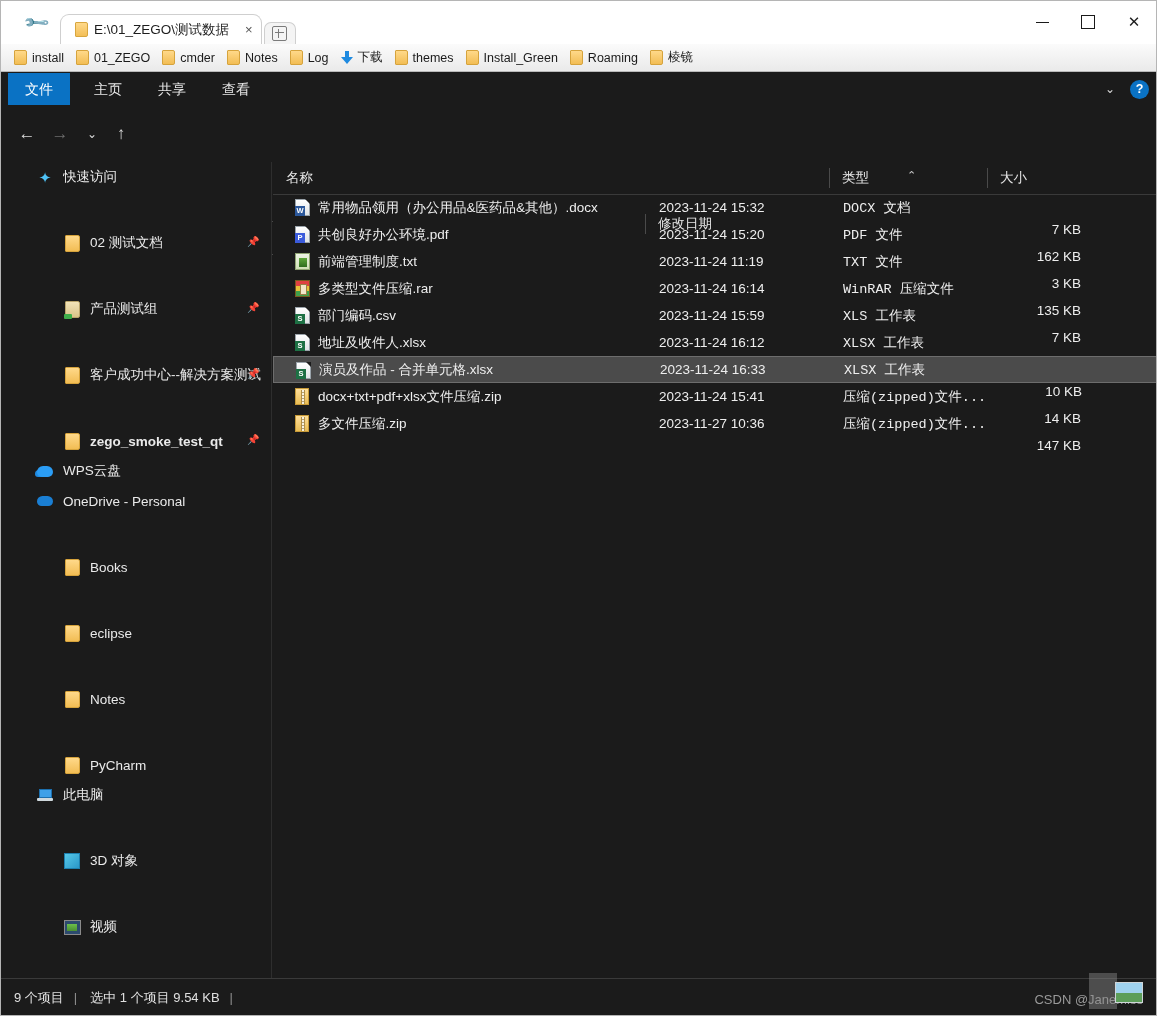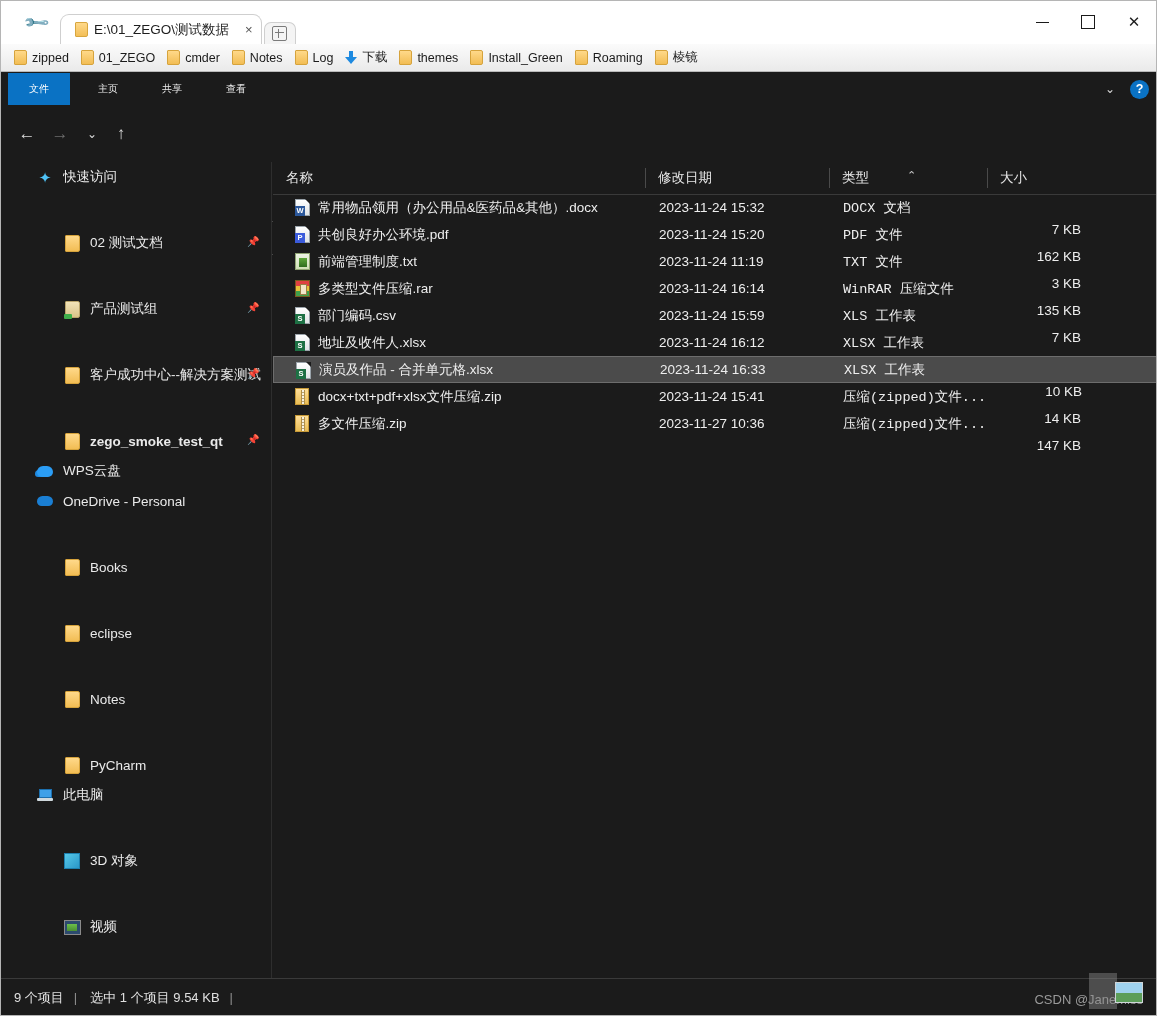--- a/index.html
+++ b/index.html
@@ -104,21 +104,21 @@
     border-top:7px solid #1e8ae0;
   }
 
   
   .ribbon{
     position:absolute;left:0;top:73px;width:1157px;height:32px;
     background:#1b1b1b;
   }
   .rtab{
     position:absolute;top:0;height:32px;line-height:32px;
-    font-size:10px;color:#e8e8e8;text-align:center;
+    font-size:14px;color:#e8e8e8;text-align:center;
     padding:0 14px;box-sizing:border-box;
   }
   .rtab.active{background:#0a72c4;color:#ffffff;}
   .ribbon-right{
     position:absolute;right:8px;top:0;height:32px;display:flex;align-items:center;gap:12px;
   }
   .chev-ribbon{color:#d8d8d8;font-size:12px;width:16px;text-align:center;}
   .help-btn{
     width:19px;height:19px;border-radius:50%;
     background:#0a72c4;color:#fff;font-size:12.5px;font-weight:bold;
@@ -304,21 +304,21 @@
     box-sizing:border-box;
   }
   .col .cdiv{
     position:absolute;left:0;top:6px;bottom:6px;width:1px;background:#4a4a4a;
   }
   .col .ctext{margin-left:13px;}
   .sortcaret{
     position:absolute;left:78px;top:-3px;font-size:11px;color:#c9c9c9;
   }
   .c-name{left:0;width:372px;}
-  .c-date{left:372px;width:184px;}
+  .c-date{left:372px;width:184px;margin-top:46px;}
   .c-type{left:556px;width:158px;}
   .c-size{left:714px;width:96px;}
 
   .rows{position:absolute;left:0;top:32px;right:0;bottom:0;}
   .frow{
     position:relative;height:27px;display:flex;align-items:center;
     font-size:13.5px;color:#eeeeee;
     box-sizing:border-box;
   }
   .frow.sel{
@@ -431,21 +431,21 @@
       <div class="wc-max">
           <span></span>
         </div>
       <div class="wc-close">✕</div>
     </div>
   </div>
 
   <div class="bookmarks" id="bookmark-bar">
       <div class="bm">
         <span class="bmfolder"></span>
-        <span>zipped</span>
+        <span>install</span>
       </div>
       <div class="bm">
         <span class="bmfolder"></span>
         <span>01_ZEGO</span>
       </div>
       <div class="bm">
         <span class="bmfolder"></span>
         <span>cmder</span>
       </div>
       <div class="bm">

